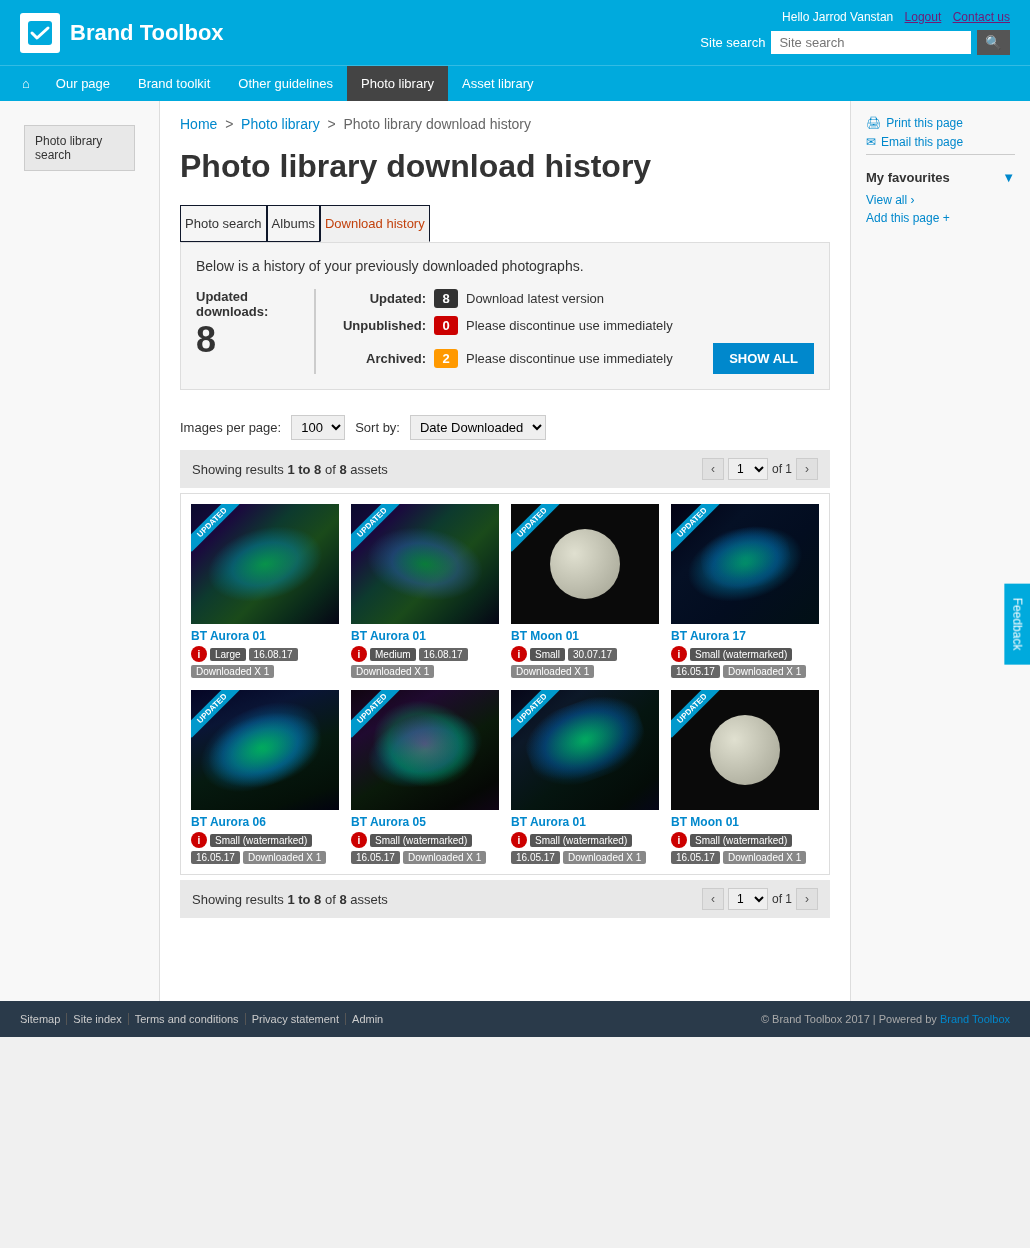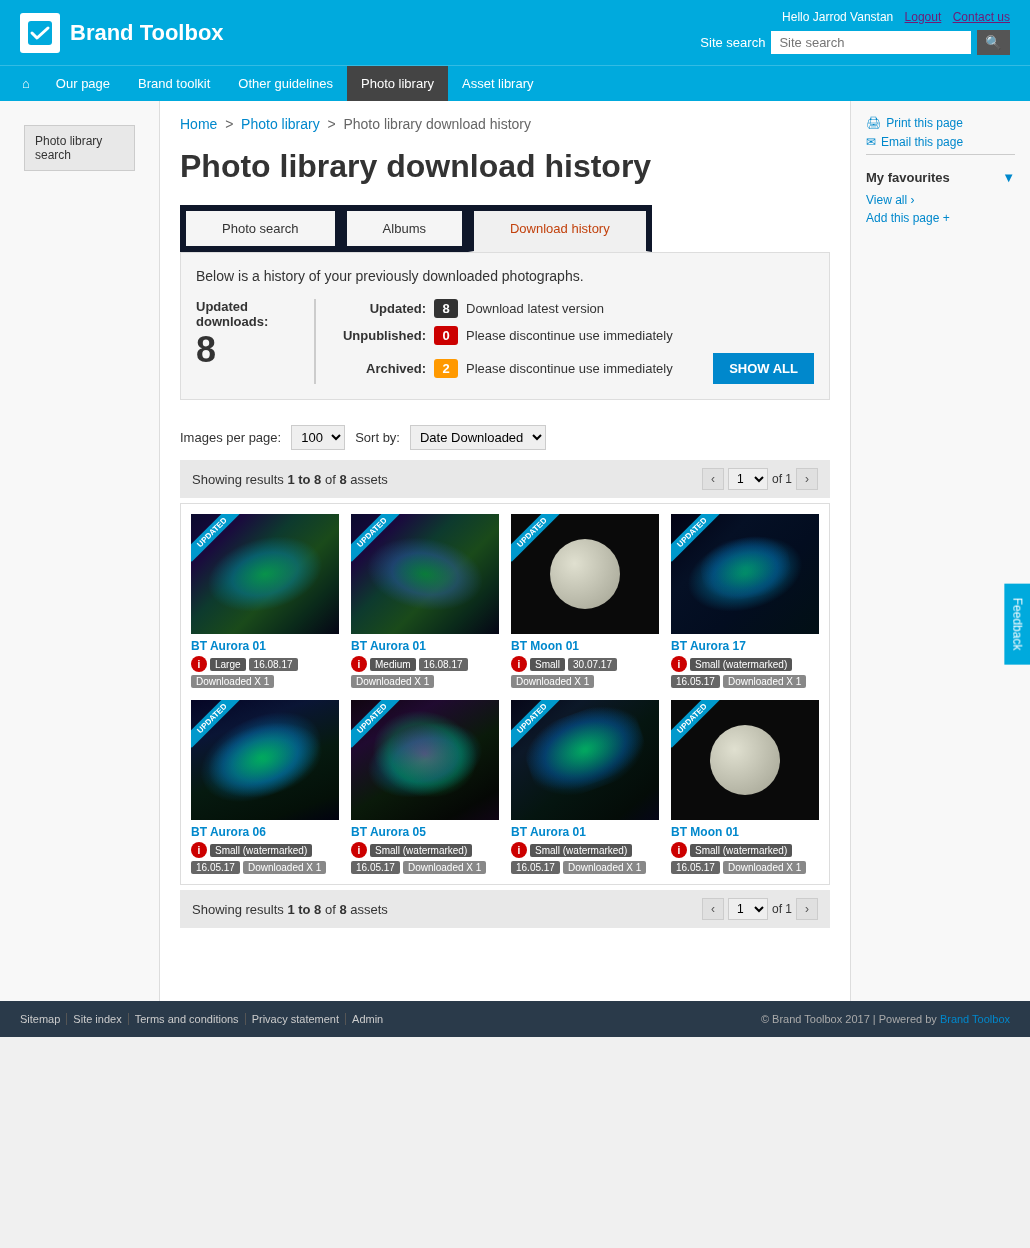--- a/index.html
+++ b/index.html
@@ -38,21 +38,21 @@
 
     
     .breadcrumb { font-size: 14px; color: #666; margin-bottom: 15px; }
     .breadcrumb a { color: #0088cc; text-decoration: none; }
 
     
     .page-title { font-size: 32px; font-weight: bold; color: #333; line-height: 1.2; margin-bottom: 20px; }
 
     
     .tabs { display: flex; border-bottom: none; margin-bottom: 0; }
-    .tab { padding: 10px 36px; border: 6px solid #0f172a; background: #f5f5f5; cursor: pointer; font-size: 13px; color: #333; text-decoration: none; }
+    .tab { padding: 10px 4px; border: 1px solid #0f172a; background: #f5f5f5; cursor: pointer; font-size: 13px; color: #333; text-decoration: none; }
     .tab.active { background: #f0f0f0; color: #c2410c; border-bottom: 1px solid #f0f0f0; }
 
     
     .history-box { border: 1px solid #ddd; background: #f5f5f5; padding: 15px; margin-bottom: 15px; }
     .history-desc { font-size: 14px; margin-bottom: 15px; }
     .history-stats { display: flex; gap: 0; }
     .prev-downloads { min-width: 120px; border-right: 2px solid #ccc; padding-right: 15px; }
     .prev-label { font-weight: bold; font-size: 13px; }
     .prev-number { font-size: 36px; font-weight: bold; }
     .stats-right { padding-left: 20px; display: flex; flex-direction: column; gap: 8px; width: 100%; }

